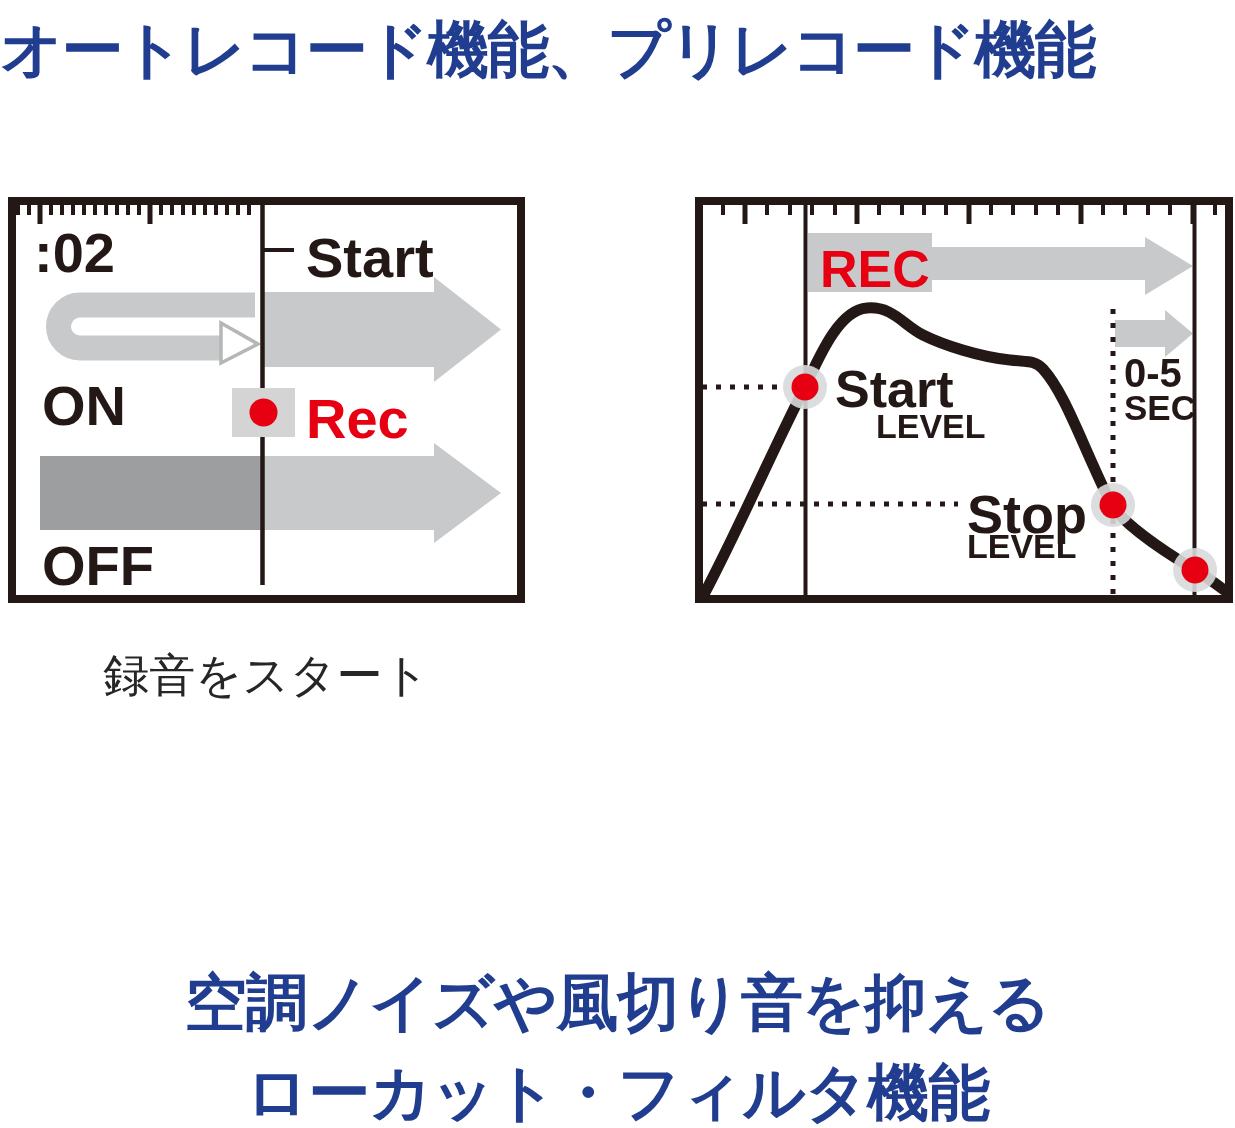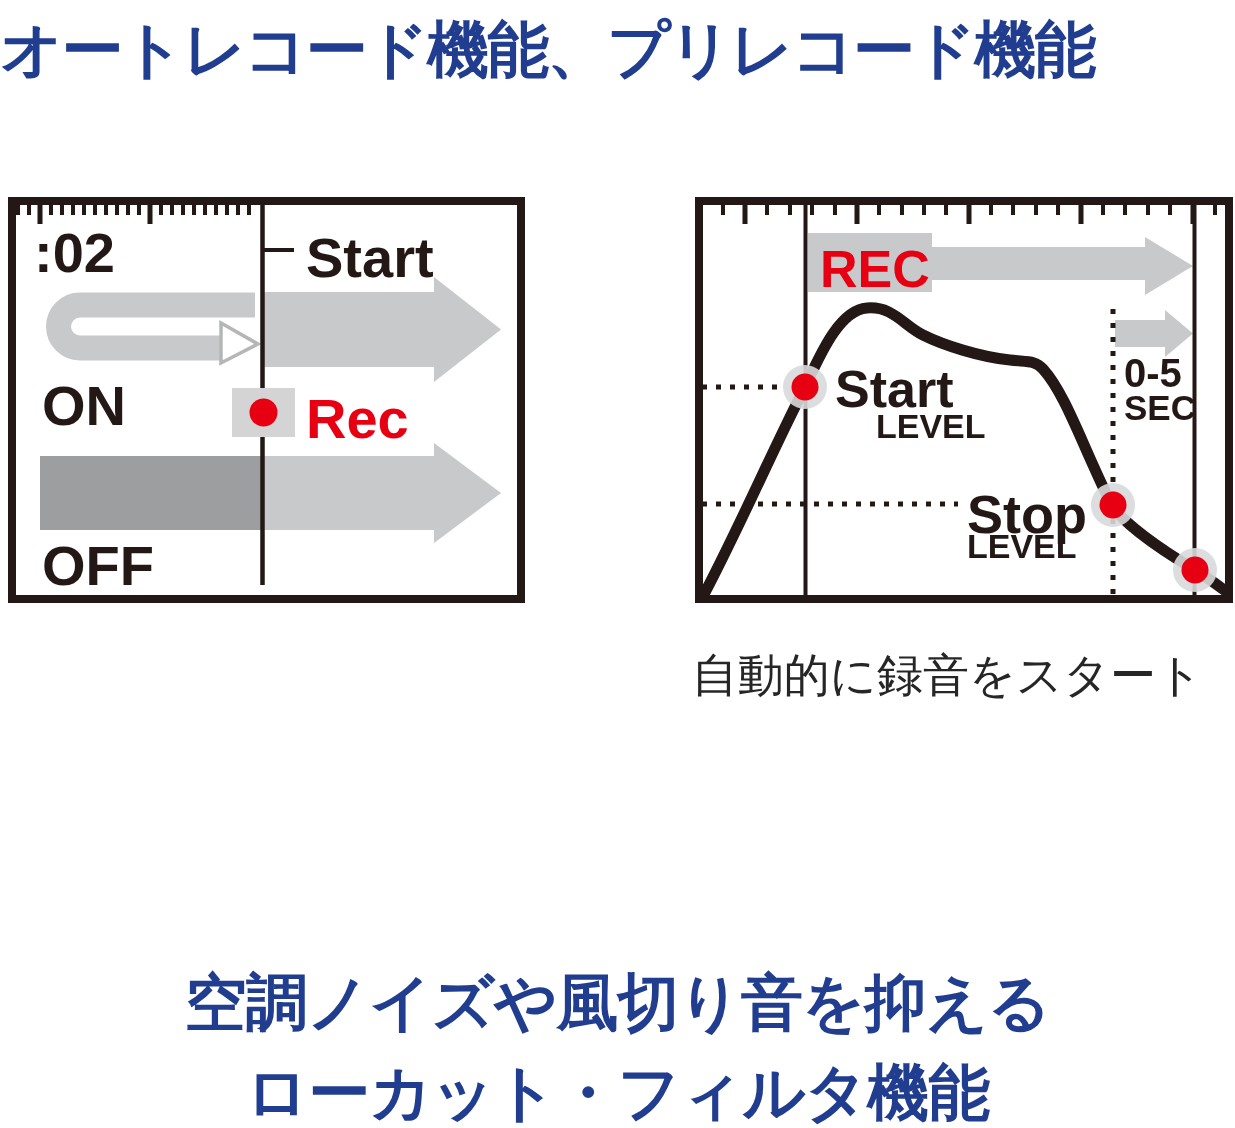--- a/index.html
+++ b/index.html
@@ -104,21 +104,21 @@
   <text x="125" y="90" font-size="52" class="lbl lbl-red">REC</text>
   <text x="140" y="210" font-size="52" class="lbl">Start</text>
   <text x="181" y="241" font-size="34" class="lbl">LEVEL</text>
   <text x="272" y="336" font-size="54" class="lbl">Stop</text>
   <text x="272" y="361" font-size="34" class="lbl">LEVEL</text>
   <text x="429" y="190" font-size="40" class="lbl">0-5</text>
   <text x="429" y="223" font-size="35" class="lbl">SEC</text>
 </svg>
 
 <div class="caption" id="caption-left">
+  <div>録音をスタート</div>
 </div>
 <div class="caption" id="caption-right">
-  <div>自動的に録音をスタート</div>
 </div>
 
 <div class="footer-claim">
   <div>空調ノイズや風切り音を抑える</div>
   <div>ローカット・フィルタ機能</div>
 </div>
 
 </body></html>

